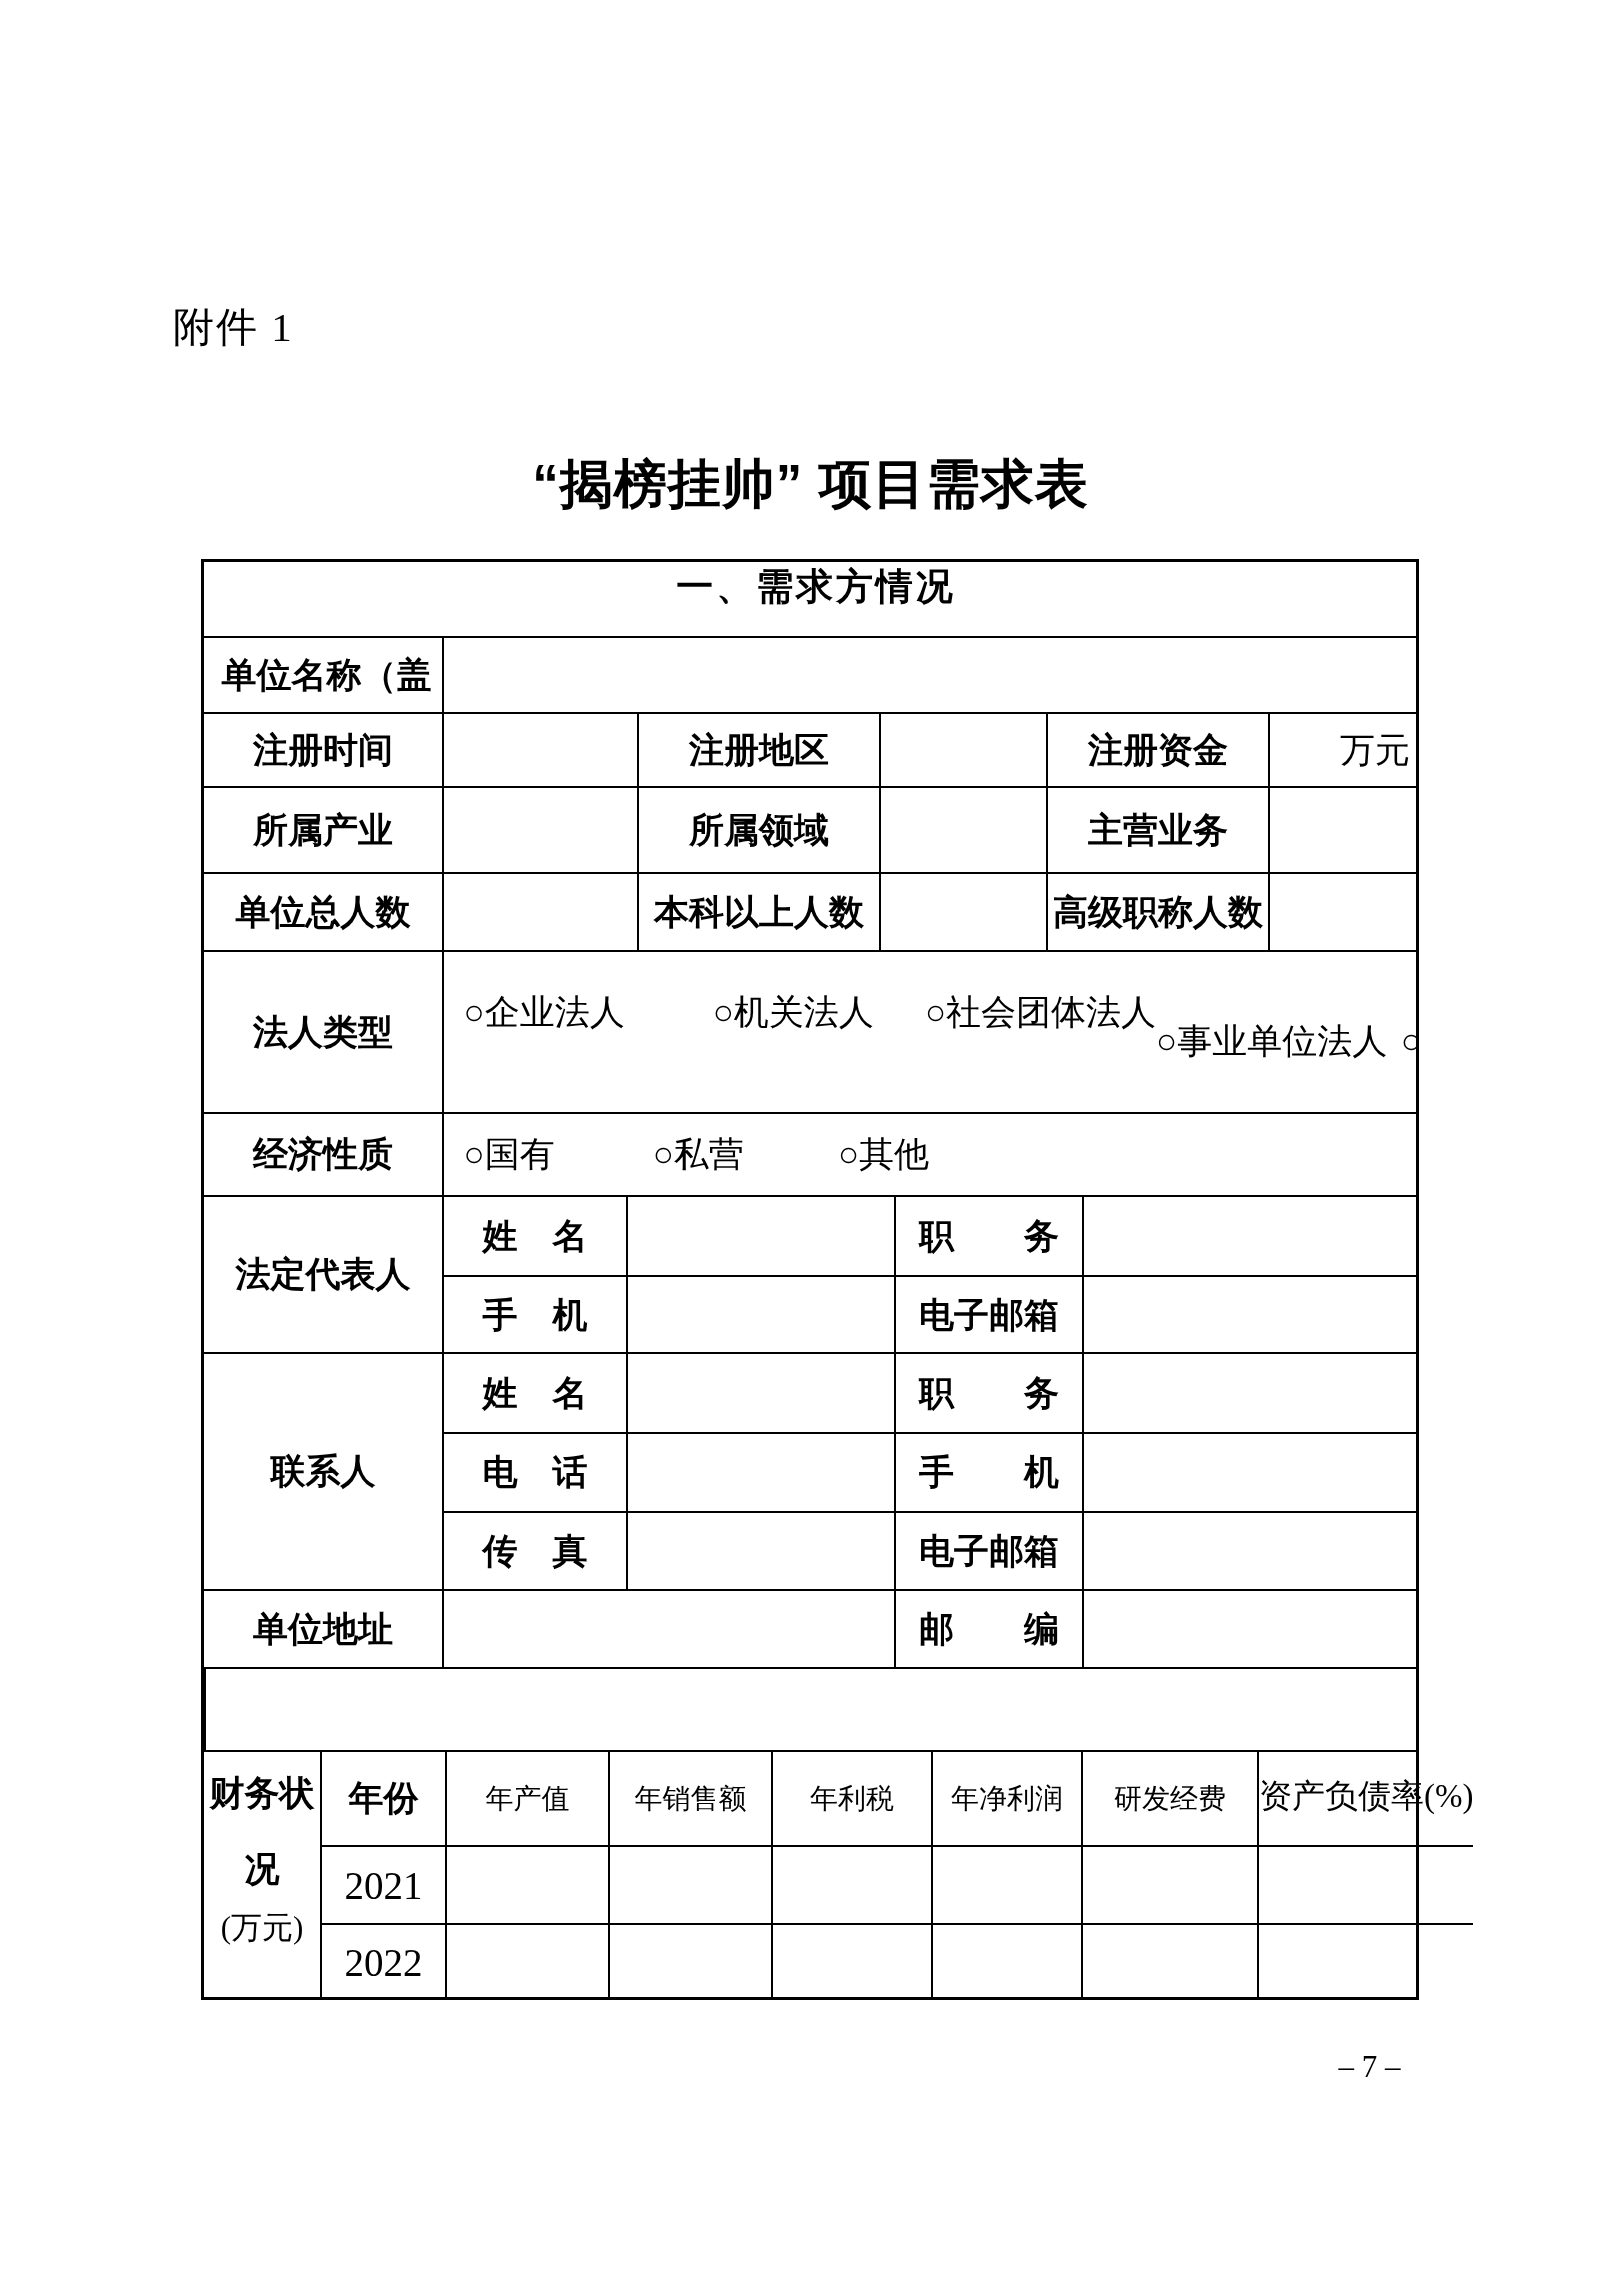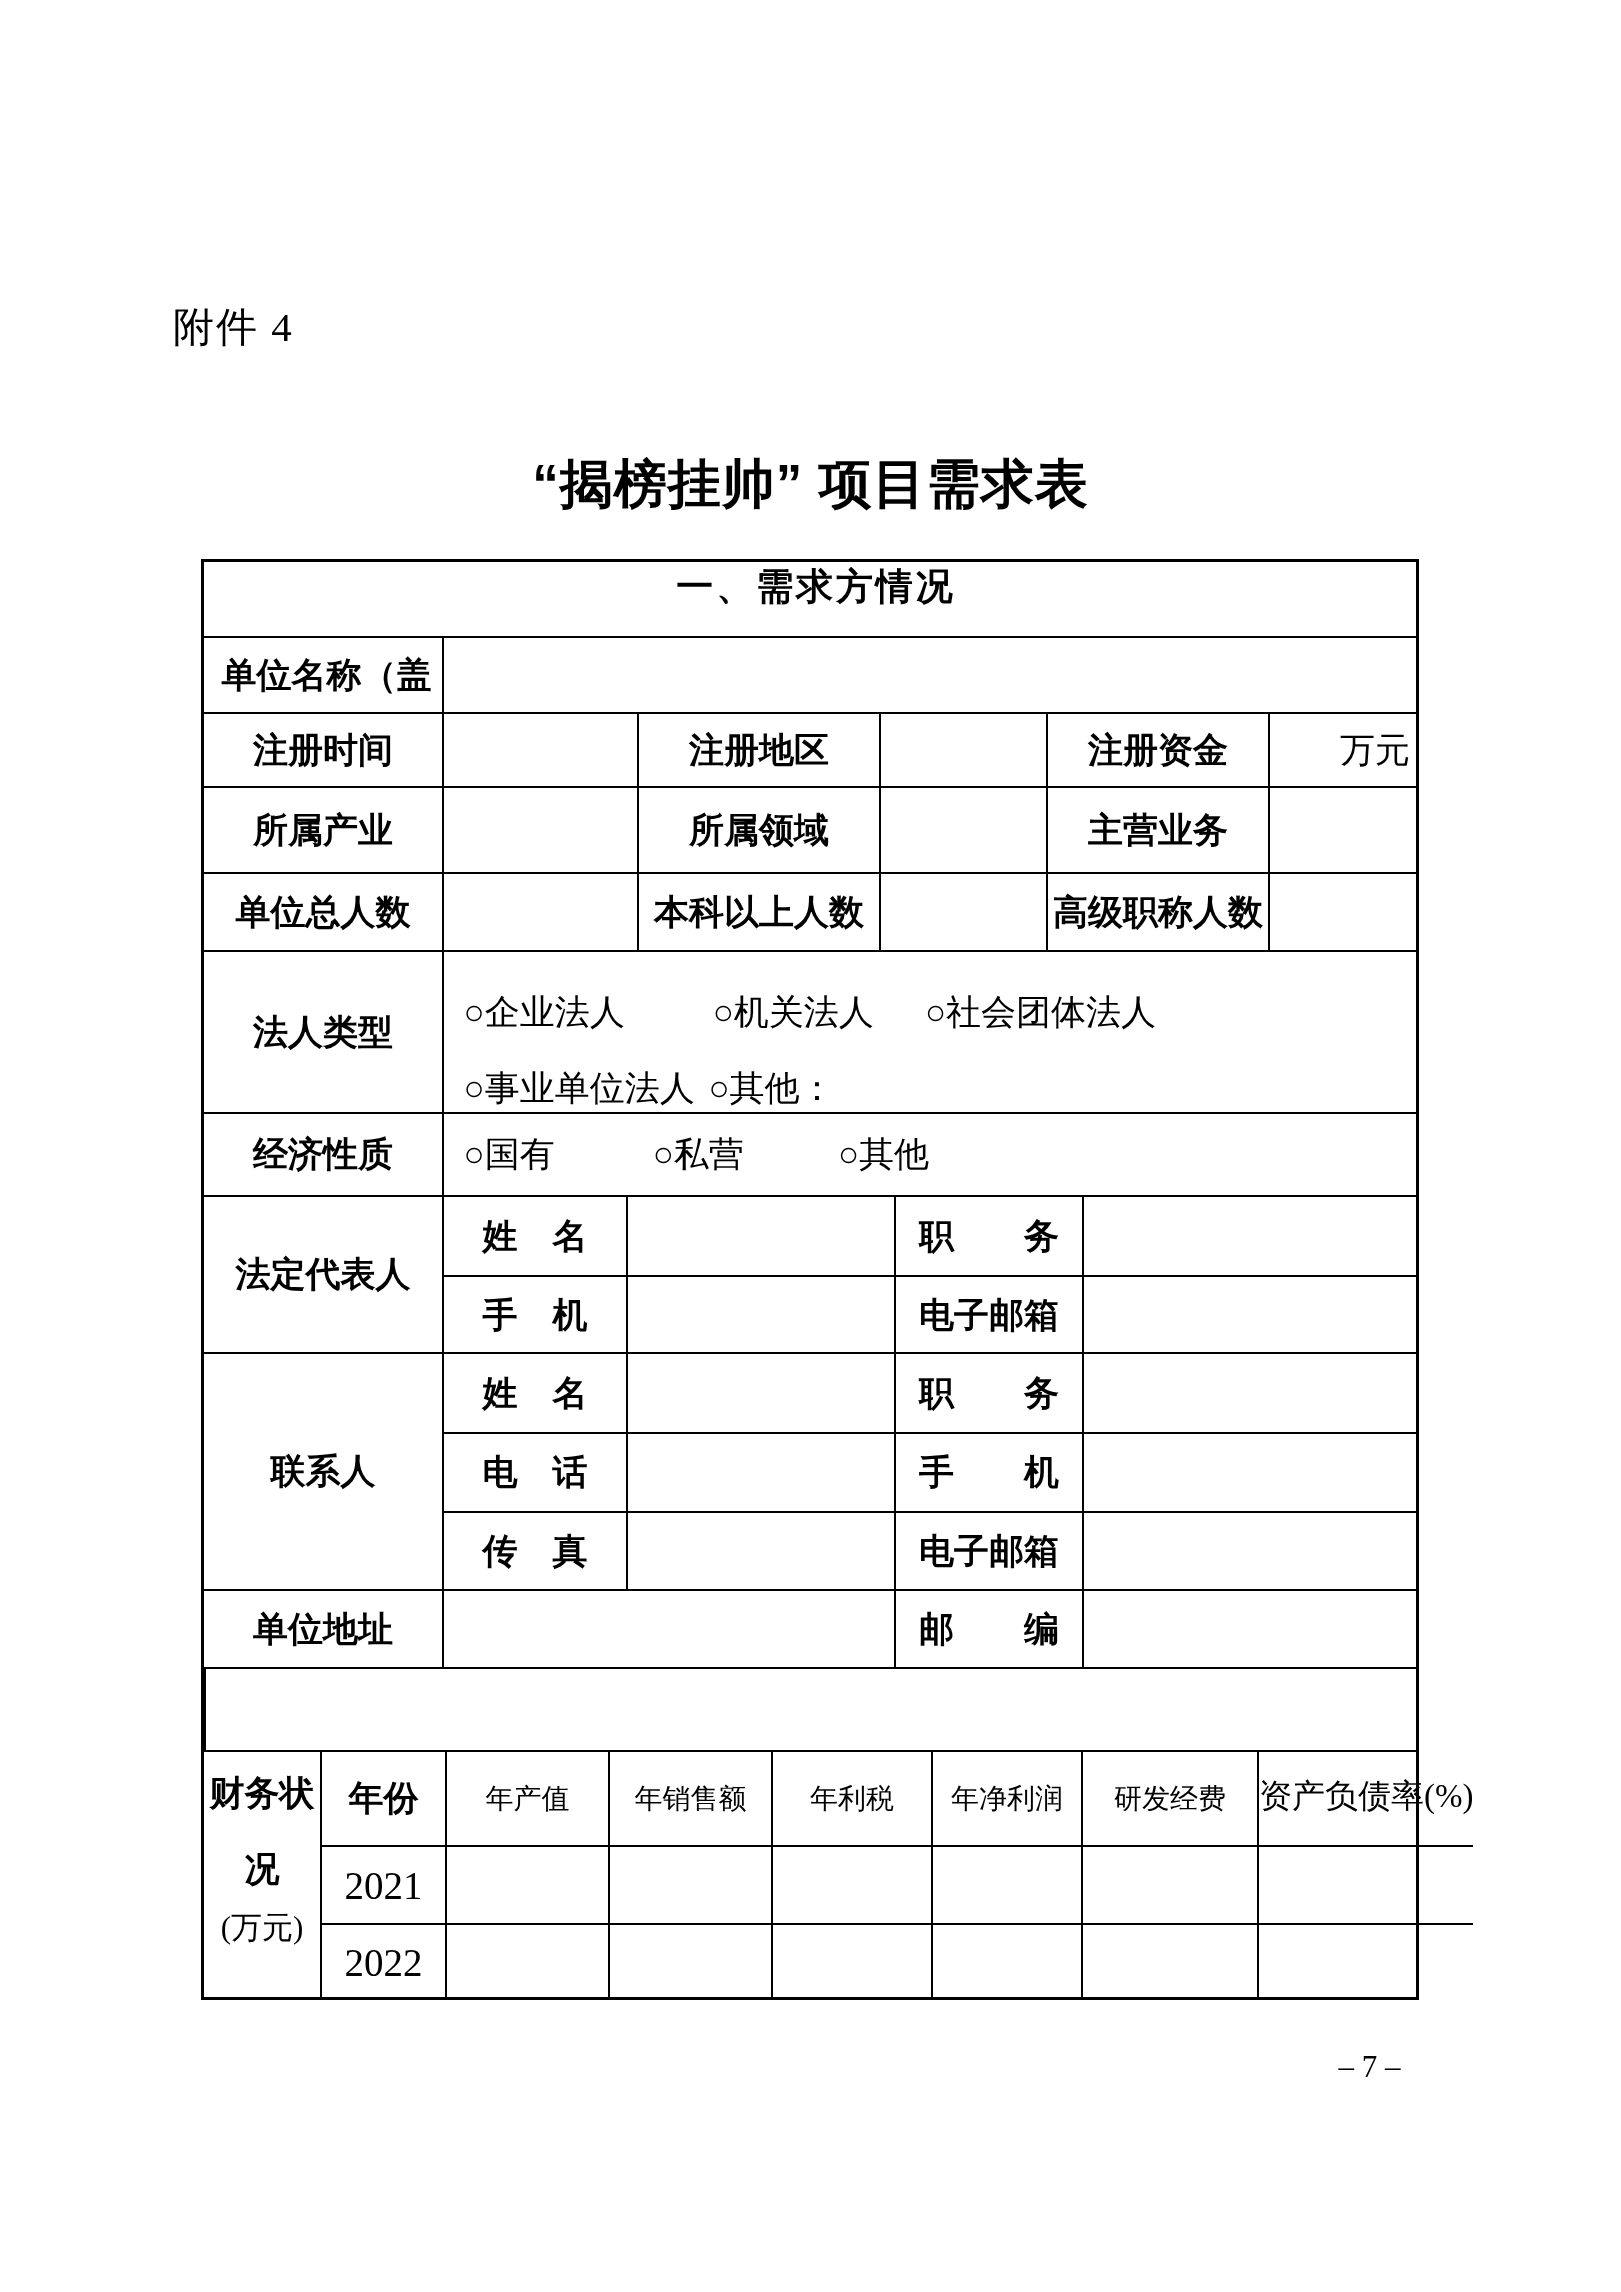--- a/index.html
+++ b/index.html
@@ -28,21 +28,21 @@
   .c.nb{border-left:none;}
   .c.fill{flex:1 1 auto;}
   .lbl{font-weight:bold;}
   .subcol{display:flex;flex-direction:column;flex:1 1 auto;box-sizing:border-box;}
   .subrow{display:flex;flex:none;box-sizing:border-box;}
   .subrow.bt{border-top:2.9px solid #000;}
   .sec-head{justify-content:center;font-weight:bold;font-size:37px;letter-spacing:2.9px;}
   .left-pad{justify-content:flex-start;padding-left:17.6px;}
   .unit-cell{justify-content:flex-end;padding-right:5.9px;}
   .opt-cell{
-    flex-direction:column;align-items:flex-start;justify-content:flex-start;
+    align-items:flex-start;justify-content:flex-start;
     padding:37px 0 0 19.6px;
   }
   .opt-line{display:flex;white-space:nowrap;}
   .opt-line2{margin-top:29px;}
   .fin-label{
     flex-direction:column;align-items:center;justify-content:flex-start;
     padding-top:21.6px;line-height:39px;
   }
   .fin-label .l1,.fin-label .l2{font-weight:bold;}
   .fin-label .l2{margin-top:37px;}
@@ -51,21 +51,21 @@
   .ratio-cell{
     flex-direction:row;justify-content:space-between;align-items:center;
     padding:3.9px 0 7.8px 0;font-size:33px;line-height:37px;
   }
   .year-val{font-size:39px;}
   .page-num{position:absolute;left:1296px;top:2049px;width:147px;text-align:center;font-size:31px;}
 </style>
 </head>
 <body>
 
-<div class="attachment">附件 4</div>
+<div class="attachment">附件 1</div>
 
 <div class="doc-title">“揭榜挂帅” 项目需求表</div>
 
 <div class="tbl">
 
   <div class="r first sec-head" style="height:74px">
     <span>一、需求方情况</span>
   </div>
 
   <div class="r" style="height:76px">

